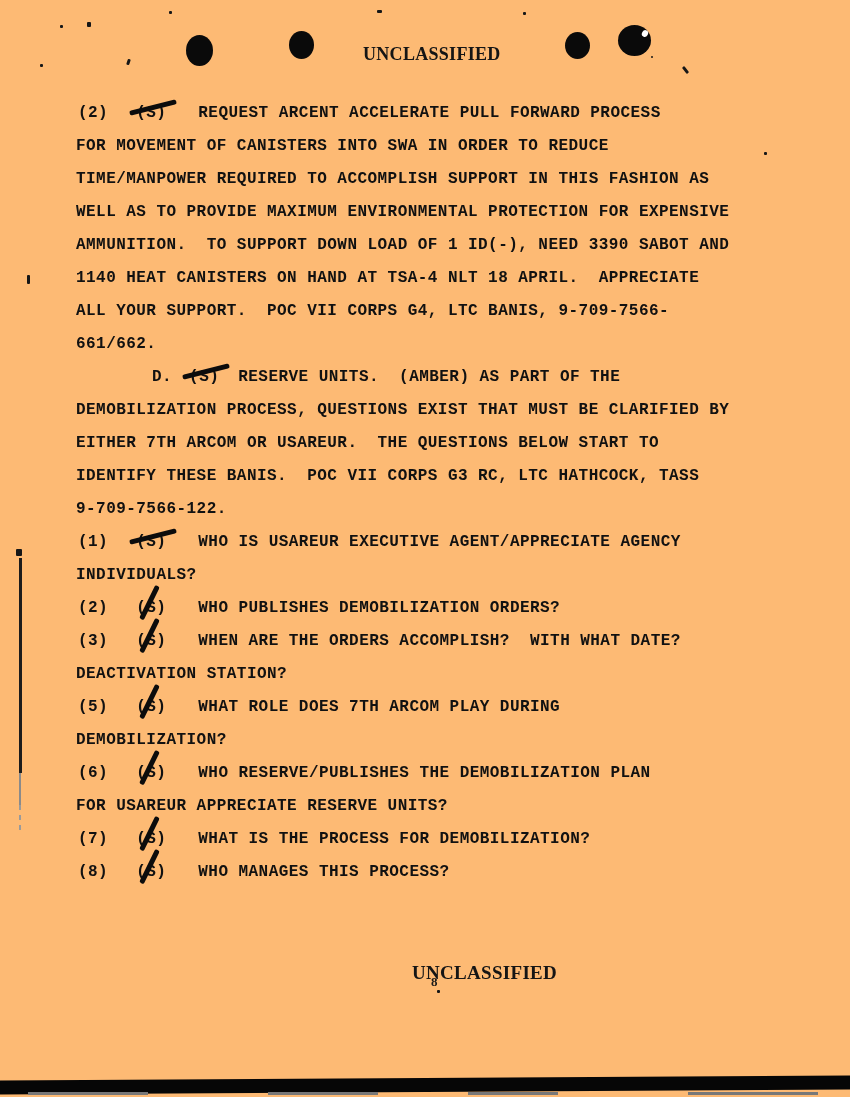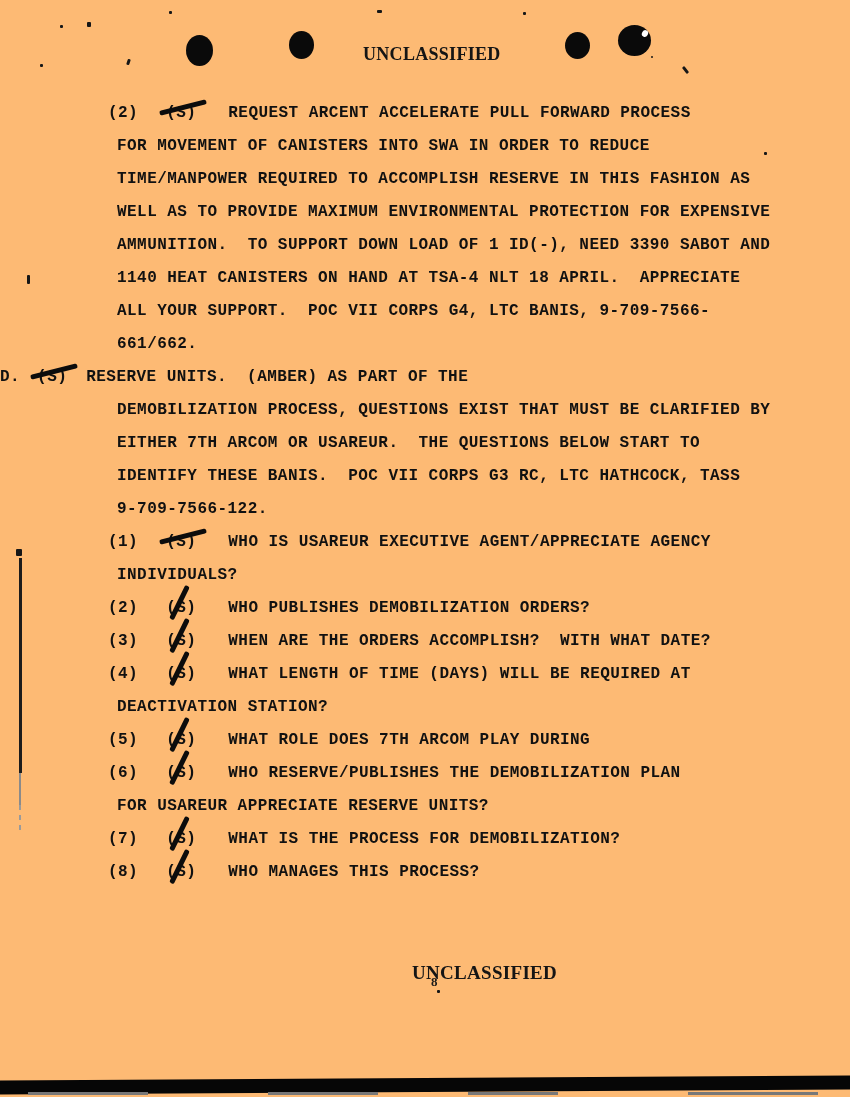--- a/index.html
+++ b/index.html
@@ -19,23 +19,23 @@
   .page-num {
     position:absolute; left:431px; top:974px; font-size:13px; font-weight:700;
     font-family:"Liberation Serif","DejaVu Serif",serif; color:#1a1a1a;
   }
   
   .doc-body { position:absolute; left:0; top:97px; width:850px; }
   .line {
     height:33px; line-height:33px; font-size:16px; font-weight:700;
     letter-spacing:0.45px; white-space:nowrap; color:#111;
   }
-  .line.item2, .line.q { padding-left:108px; }
-  .line.d    { }
-  .line.cont { padding-left:117px; }
+  .line.item2, .line.q { padding-left:78px; }
+  .line.d    { padding-left:152px; }
+  .line.cont { padding-left:76px; }
   .line .prefix { display:inline-block; }
   .line .strike { display:inline-block; position:relative; margin-left:28px; }
   .line.d .strike { margin-left:17px; }
   .line .text { display:inline-block; margin-left:32px; white-space:pre; }
   .line.d .text { margin-left:19px; }
   .line.cont .text { margin-left:0; }
   .strike::after { content:""; position:absolute; background:#0c0c0c; border-radius:2px; }
   .strike.steep::after { left:11px; top:-8px; width:4.5px; height:37px; transform:rotate(26deg); }
   .strike.flat::after  { left:-7px; top:8px;  width:48px;  height:5px;  transform:rotate(-14deg); }
   
@@ -55,38 +55,38 @@
 </head>
 <body>
 
 <div class="page">
 
   <div class="classif top">UNCLASSIFIED</div>
 
   <div class="doc-body">
       <div class="line item2"><span class="prefix">(2)</span><span class="strike flat">(S)</span><span class="text">REQUEST ARCENT ACCELERATE PULL FORWARD PROCESS</span></div>
       <div class="line cont"><span class="text">FOR MOVEMENT OF CANISTERS INTO SWA IN ORDER TO REDUCE</span></div>
-      <div class="line cont"><span class="text">TIME/MANPOWER REQUIRED TO ACCOMPLISH RESERVE IN THIS FASHION AS</span></div>
+      <div class="line cont"><span class="text">TIME/MANPOWER REQUIRED TO ACCOMPLISH SUPPORT IN THIS FASHION AS</span></div>
       <div class="line cont"><span class="text">WELL AS TO PROVIDE MAXIMUM ENVIRONMENTAL PROTECTION FOR EXPENSIVE</span></div>
       <div class="line cont"><span class="text">AMMUNITION.  TO SUPPORT DOWN LOAD OF 1 ID(-), NEED 3390 SABOT AND</span></div>
       <div class="line cont"><span class="text">1140 HEAT CANISTERS ON HAND AT TSA-4 NLT 18 APRIL.  APPRECIATE</span></div>
       <div class="line cont"><span class="text">ALL YOUR SUPPORT.  POC VII CORPS G4, LTC BANIS, 9-709-7566-</span></div>
       <div class="line cont"><span class="text">661/662.</span></div>
       <div class="line d"><span class="prefix">D.</span><span class="strike flat">(S)</span><span class="text">RESERVE UNITS.  (AMBER) AS PART OF THE</span></div>
       <div class="line cont"><span class="text">DEMOBILIZATION PROCESS, QUESTIONS EXIST THAT MUST BE CLARIFIED BY</span></div>
       <div class="line cont"><span class="text">EITHER 7TH ARCOM OR USAREUR.  THE QUESTIONS BELOW START TO</span></div>
       <div class="line cont"><span class="text">IDENTIFY THESE BANIS.  POC VII CORPS G3 RC, LTC HATHCOCK, TASS</span></div>
       <div class="line cont"><span class="text">9-709-7566-122.</span></div>
       <div class="line q"><span class="prefix">(1)</span><span class="strike flat">(S)</span><span class="text">WHO IS USAREUR EXECUTIVE AGENT/APPRECIATE AGENCY</span></div>
       <div class="line cont"><span class="text">INDIVIDUALS?</span></div>
       <div class="line q"><span class="prefix">(2)</span><span class="strike steep">(S)</span><span class="text">WHO PUBLISHES DEMOBILIZATION ORDERS?</span></div>
       <div class="line q"><span class="prefix">(3)</span><span class="strike steep">(S)</span><span class="text">WHEN ARE THE ORDERS ACCOMPLISH?  WITH WHAT DATE?</span></div>
-      <div class="line q"><span class="prefix">(4)</span><span class="strike steep">(S)</span><span class="text">WHAT LENGTH OF TIME (DAYS) WILL BE REQUIRED AT</span></div>
       <div class="line cont"><span class="text">DEACTIVATION STATION?</span></div>
       <div class="line q"><span class="prefix">(5)</span><span class="strike steep">(S)</span><span class="text">WHAT ROLE DOES 7TH ARCOM PLAY DURING</span></div>
+      <div class="line cont"><span class="text">DEMOBILIZATION?</span></div>
       <div class="line q"><span class="prefix">(6)</span><span class="strike steep">(S)</span><span class="text">WHO RESERVE/PUBLISHES THE DEMOBILIZATION PLAN</span></div>
       <div class="line cont"><span class="text">FOR USAREUR APPRECIATE RESERVE UNITS?</span></div>
       <div class="line q"><span class="prefix">(7)</span><span class="strike steep">(S)</span><span class="text">WHAT IS THE PROCESS FOR DEMOBILIZATION?</span></div>
       <div class="line q"><span class="prefix">(8)</span><span class="strike steep">(S)</span><span class="text">WHO MANAGES THIS PROCESS?</span></div>
     </div>
 
   <div class="classif bottom">UNCLASSIFIED</div>
   <div class="page-num">8</div>
 
   <div id="dots-layer">

